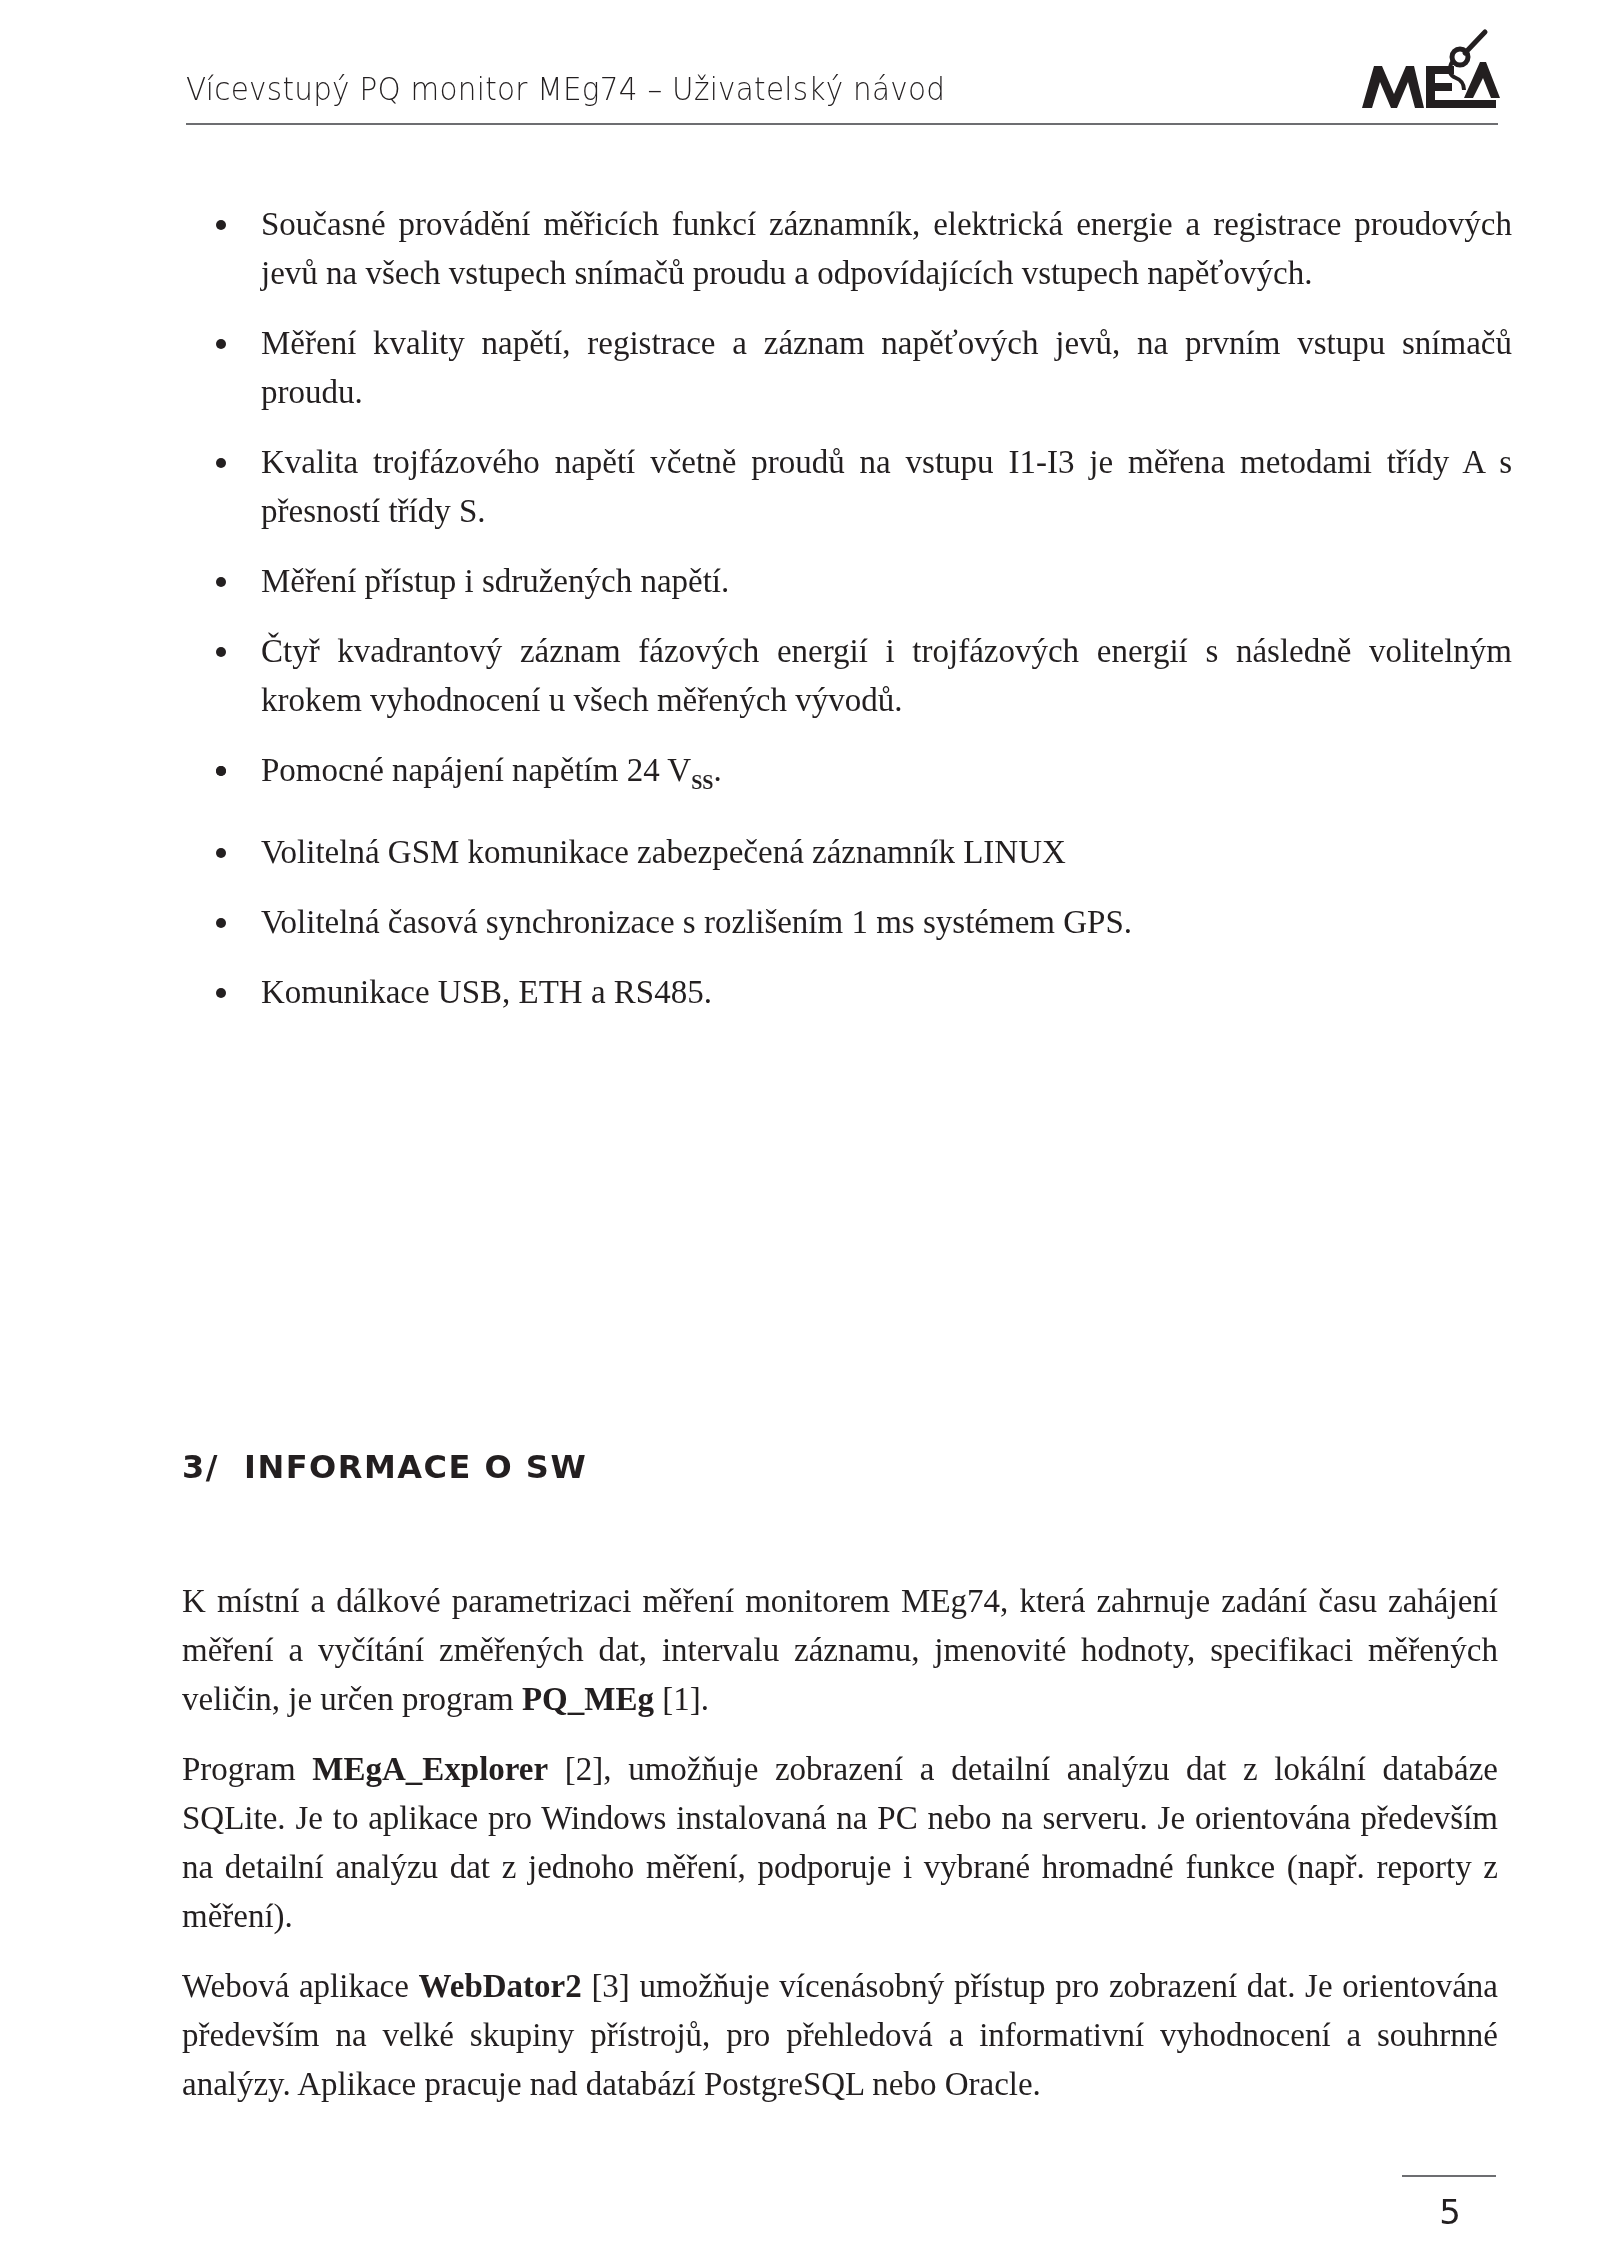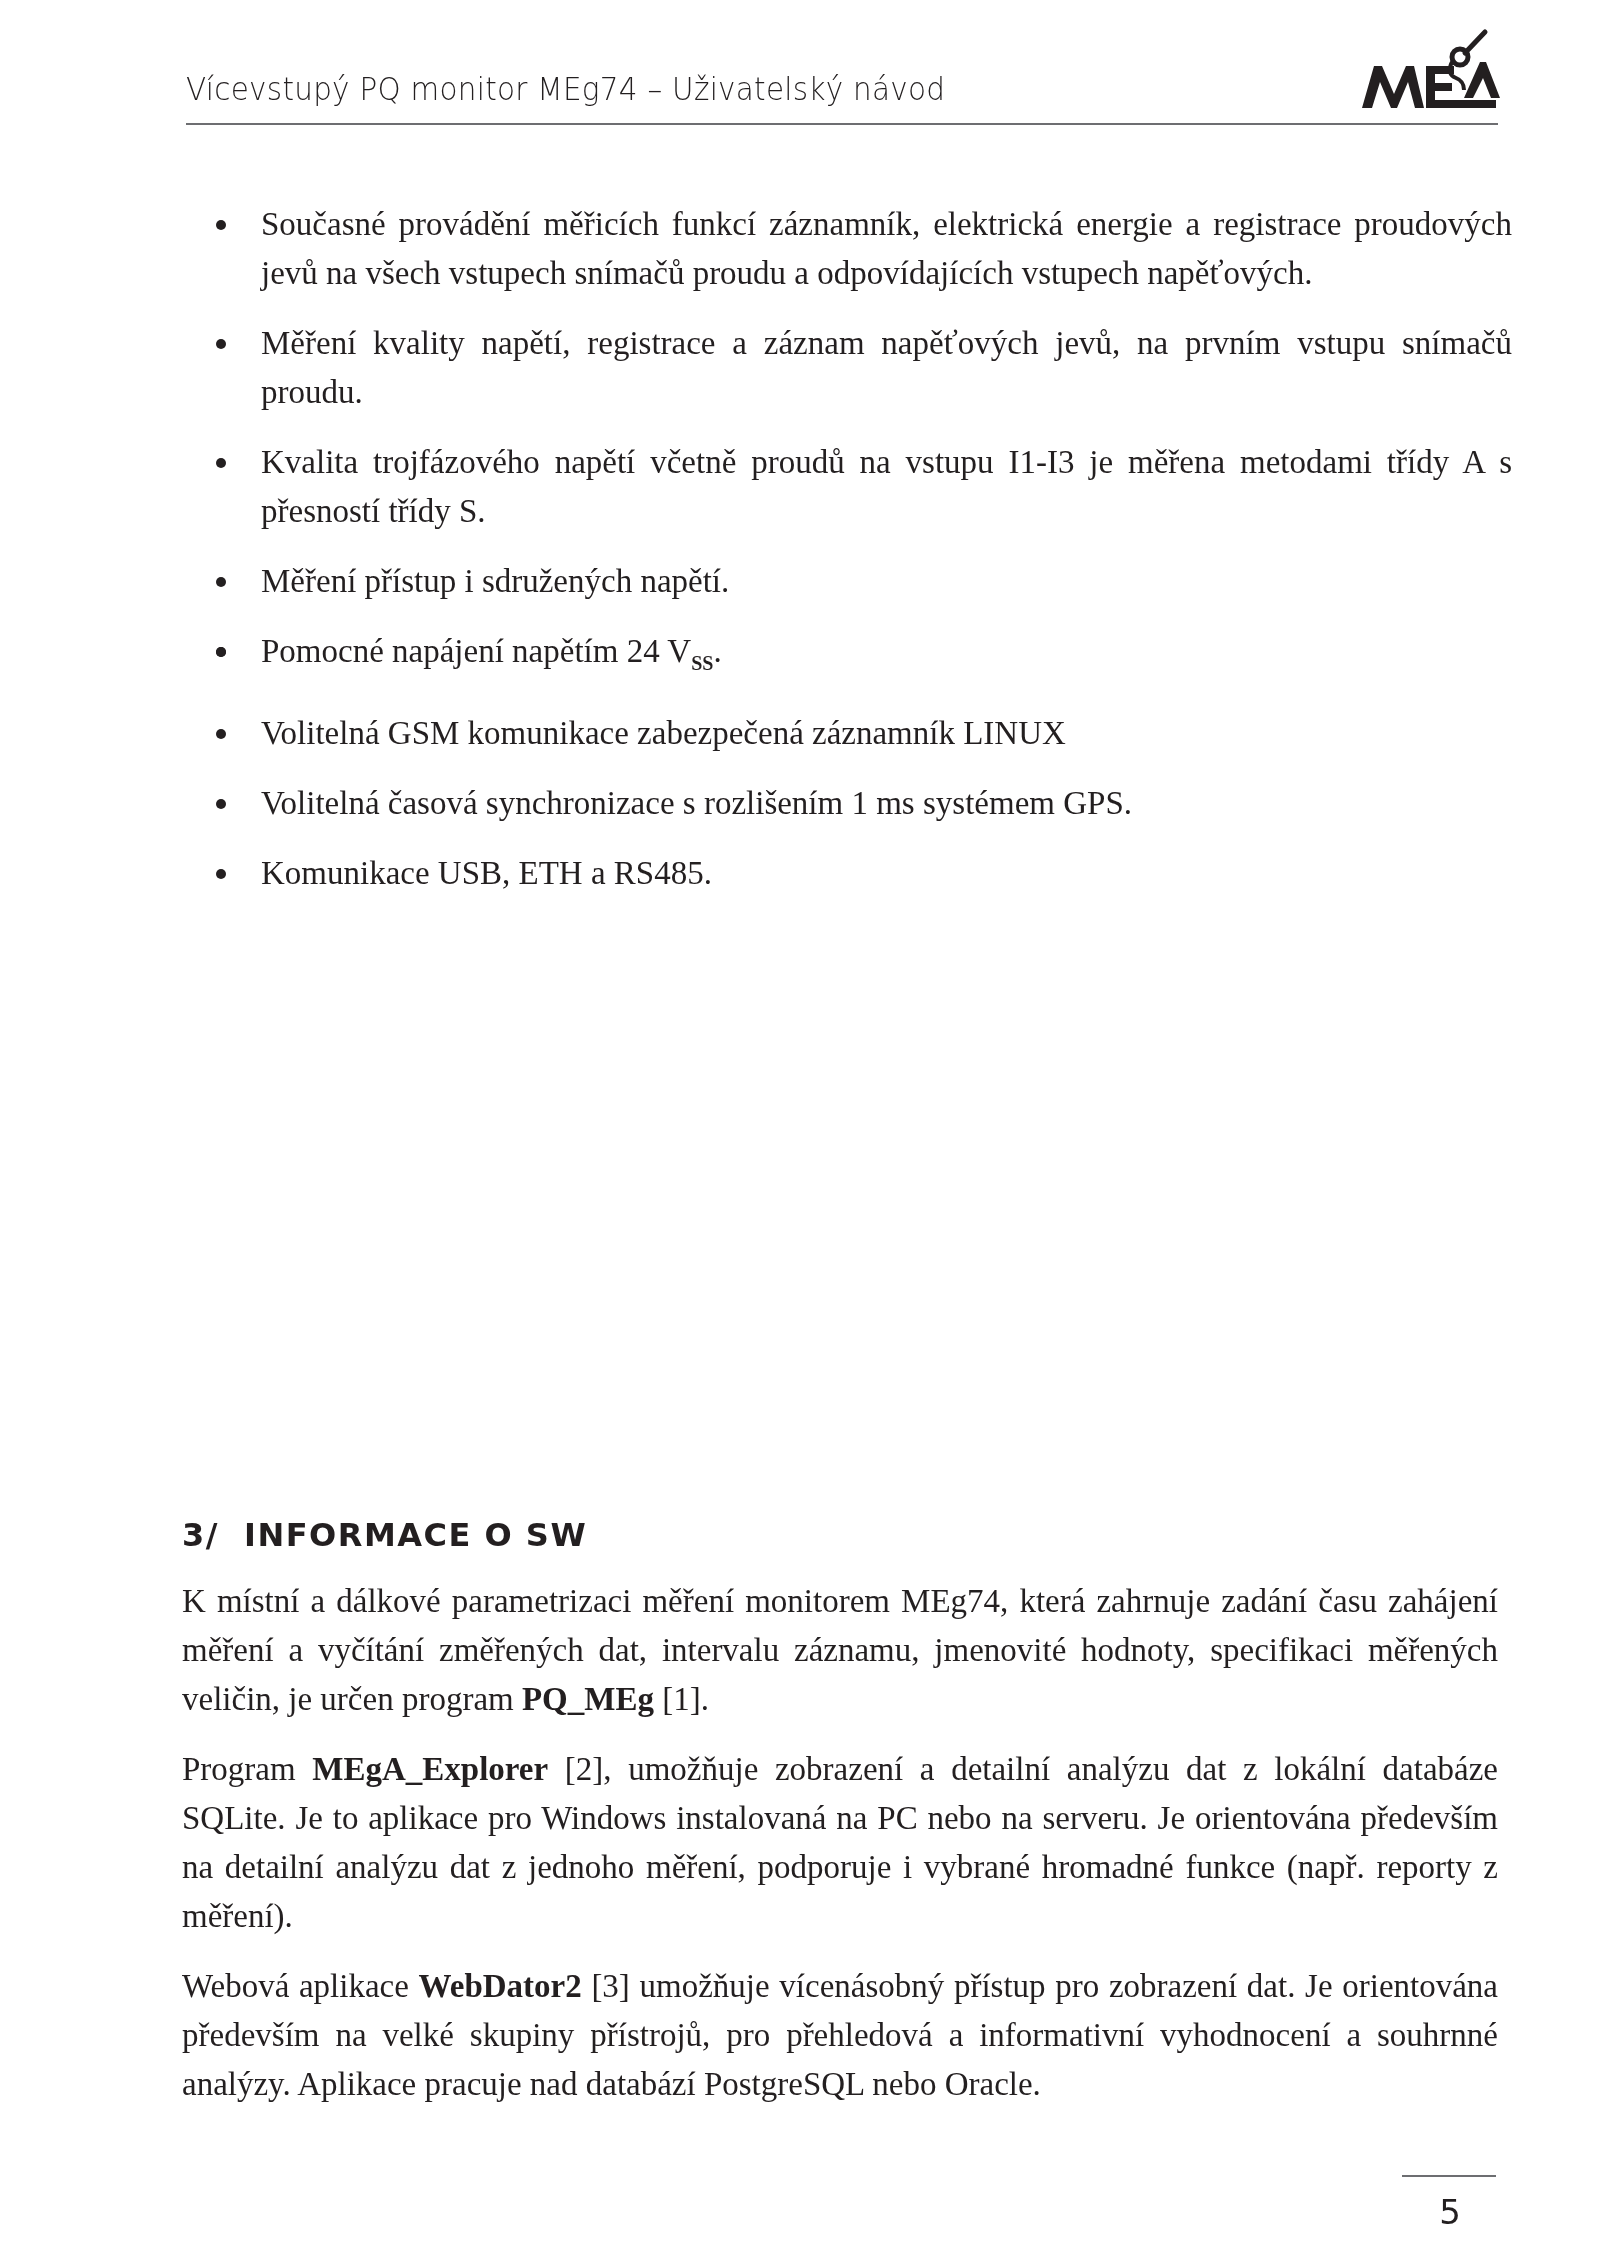--- a/index.html
+++ b/index.html
@@ -17,21 +17,21 @@
     font-family: "Liberation Serif", serif; font-size: 33px; line-height: 49px;
     color: #231f20;
   }
   .bullets { position: absolute; left: 206px; top: 190px; width: 1296px; margin: 10px; padding: 0; list-style: none; }
   .bullets li { position: relative; padding-left: 45px; margin-bottom: 21px; text-align: justify; }
   .bullets li .dot {
     position: absolute; left: 0; top: 20px; width: 10px; height: 10px; border-radius: 50%; background: #231f20;
   }
   .sub { font-size: 20px; vertical-align: -8px; font-weight: bold; }
   .section-heading {
-    position: absolute; left: 182px; top: 1516px;
+    position: absolute; left: 182px; top: 1448px;
     font-family: "DejaVu Sans", sans-serif; font-weight: bold; font-size: 32px; letter-spacing: 1.5px; color: #231f20;
   }
   .section-heading .num { display: inline-block; width: 62px; }
   .paras { position: absolute; left: 182px; top: 1565px; width: 1316px; }
   .paras p { margin: 12px 0 21px 0; text-align: justify; }
   .paras b { font-weight: bold; }
   .footer-rule { position: absolute; left: 1402px; top: 2175px; width: 94px; height: 2px; background: #6d6e71; }
   .page-number {
     position: absolute; left: 1430px; top: 2192px; width: 40px; text-align: center;
     font-family: "DejaVu Sans", sans-serif; font-size: 34px; color: #231f20;
@@ -57,20 +57,21 @@
   <line x1="105" y1="27" x2="125" y2="6" stroke="#231f20" stroke-width="5" stroke-linecap="round"></line>
 </svg>
 
 <div class="header-rule"></div>
 
 <ul class="bullets body-text">
   <li><span class="dot"></span><span>Současné provádění měřicích funkcí záznamník, elektrická energie a registrace proudových jevů na všech vstupech snímačů proudu a odpovídajících vstupech napěťových.</span></li>
   <li><span class="dot"></span><span>Měření kvality napětí, registrace a záznam napěťových jevů, na prvním vstupu snímačů proudu.</span></li>
   <li><span class="dot"></span><span>Kvalita trojfázového napětí včetně proudů na vstupu I1-I3 je měřena metodami třídy A s přesností třídy S.</span></li>
   <li><span class="dot"></span><span>Měření přístup i sdružených napětí.</span></li>
+  <li><span class="dot"></span><span>Čtyř kvadrantový záznam fázových energií i trojfázových energií s následně volitelným krokem vyhodnocení u všech měřených vývodů.</span></li>
   <li><span class="dot"></span></li>
   <li><span class="dot"></span><span>Pomocné napájení napětím 24 V</span><span class="sub">SS</span><span>.</span></li>
   <li><span class="dot"></span><span>Volitelná GSM komunikace zabezpečená záznamník LINUX</span></li>
   <li><span class="dot"></span><span>Volitelná časová synchronizace s rozlišením 1 ms systémem GPS.</span></li>
   <li><span class="dot"></span><span>Komunikace USB, ETH a RS485.</span></li>
 </ul>
 
 <div class="section-heading">
   <span class="num">3/</span><span>INFORMACE O SW</span>
 </div>

